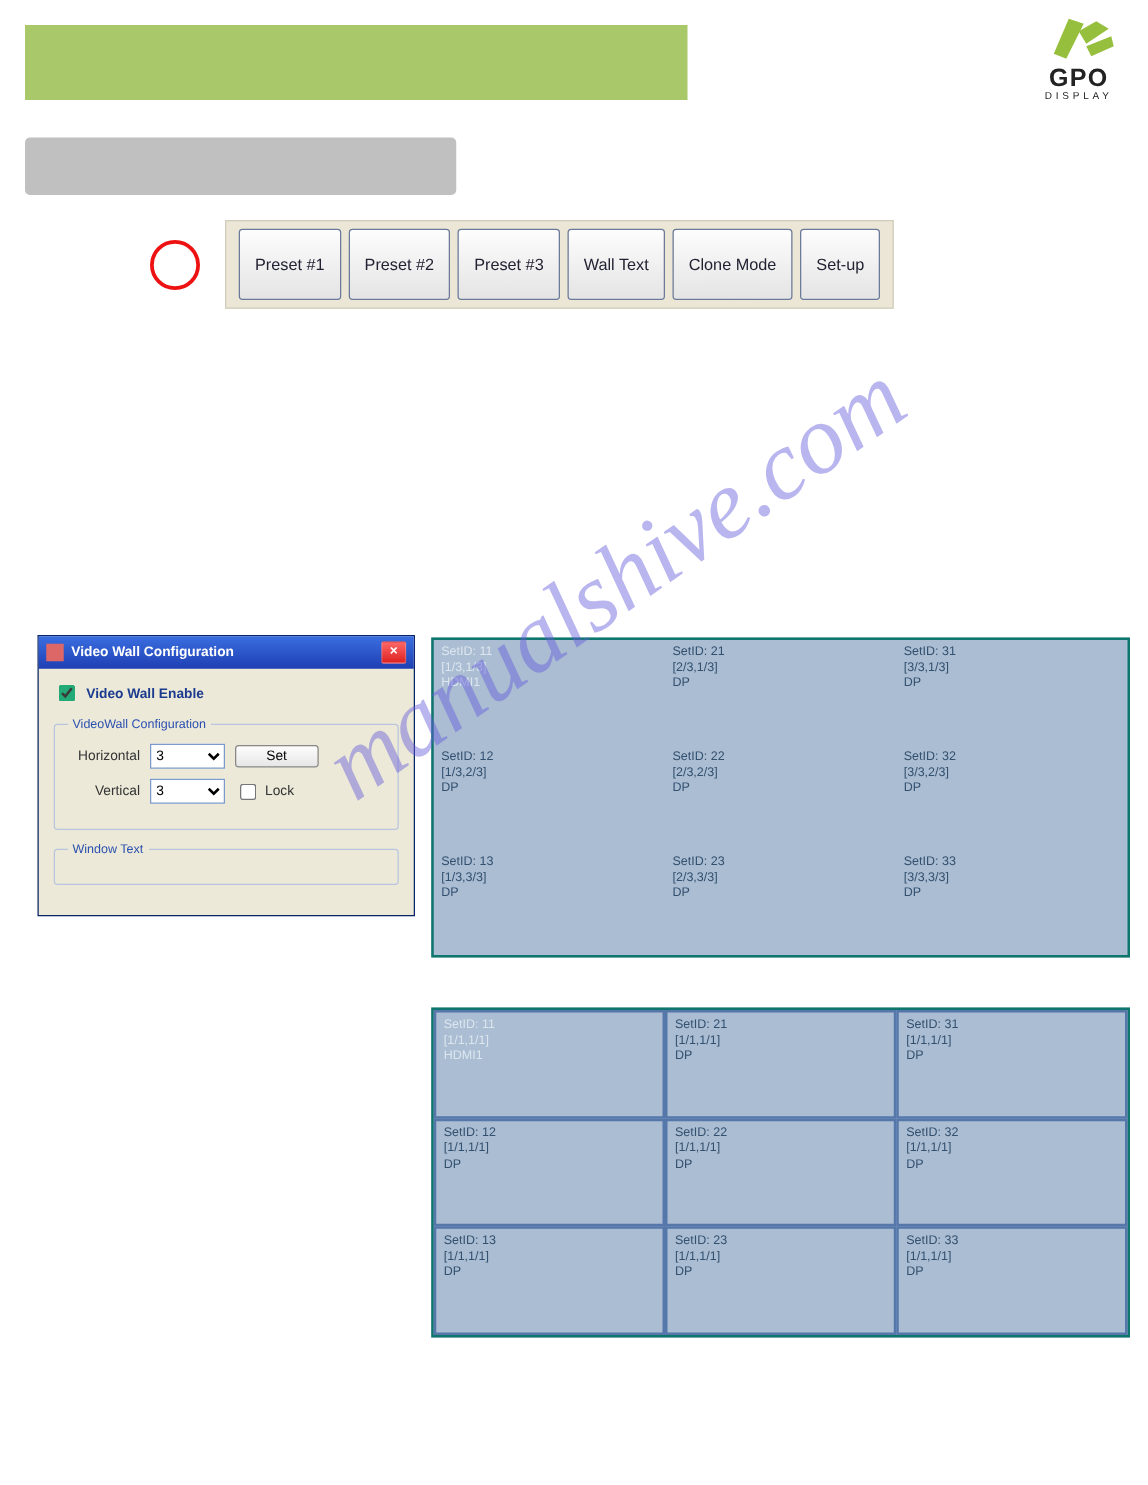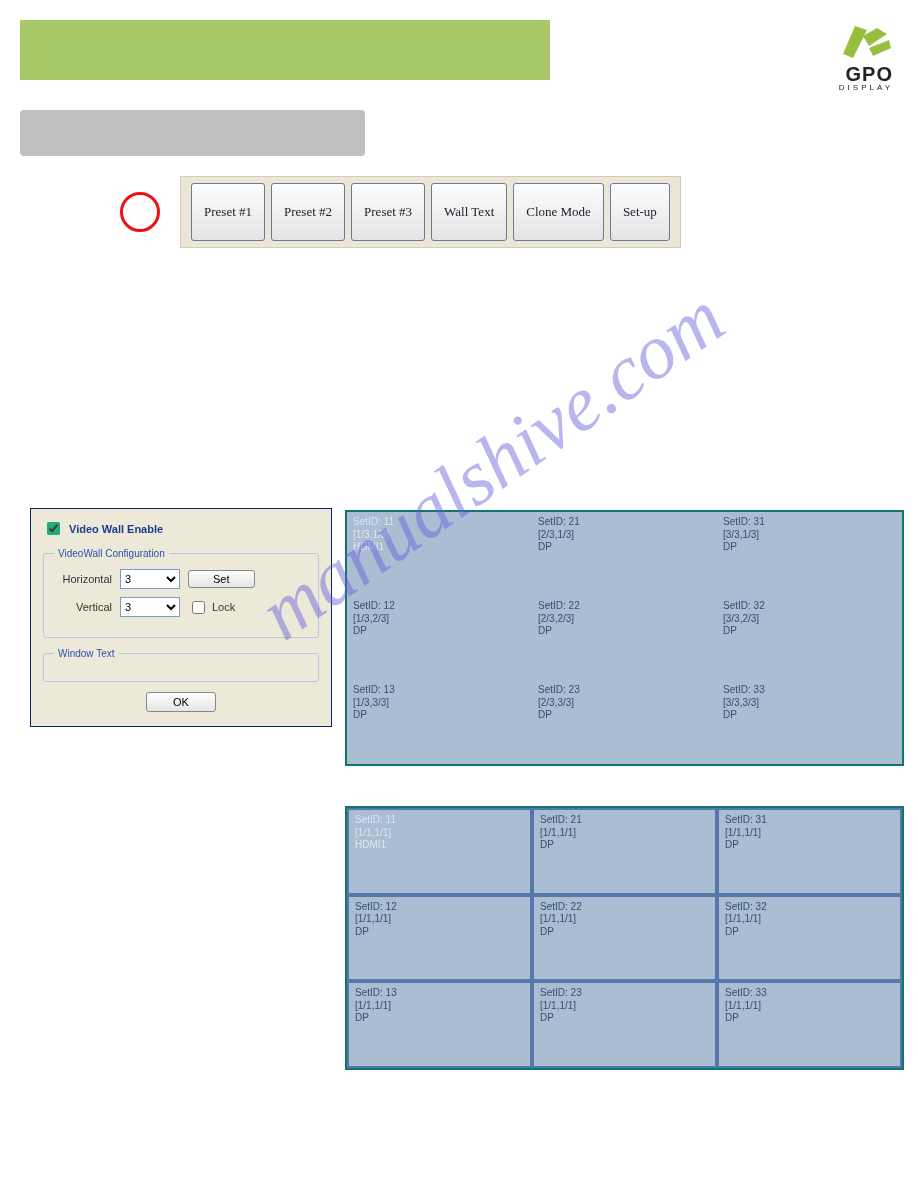--- a/index.html
+++ b/index.html
@@ -15,23 +15,23 @@
     min-height: 1188px;
   }
   .header-bar {
     background: #a9c86a;
     width: 530px;
     height: 60px;
     margin-bottom: 30px;
   }
   .logo {
     position: absolute;
-    top: 26px;
+    top: 15px;
     right: 25px;
-    text-align: right;
+    text-align: center;
   }
   .logo svg { display:block; }
   .logo-txt-main { font-size: 20px; font-weight: bold; color:#222; letter-spacing:1px; line-height:1;}
   .logo-txt-sub { font-size: 8px; color:#222; letter-spacing:3px; line-height:1;}
   .gray-bar {
     background: #c0c0c0;
     width: 345px;
     height: 46px;
     border-radius: 4px;
     margin-bottom: 20px;
@@ -56,21 +56,21 @@
     border: 1px solid #d0cbbb;
   }
   .toolbar button {
     background: linear-gradient(#fdfdfd, #e4e4e4);
     border: 1px solid #6a7a9a;
     border-radius: 3px;
     color: #223;
     font-size: 13px;
     padding: 20px 12px;
     cursor: pointer;
-    font-family: Liberation Serif, serif;
+    font-family: Liberation Sans, sans-serif;
   }
   .watermark {
     position: absolute;
     top: 420px;
     left: 220px;
     transform: rotate(-35deg);
     font-size: 78px;
     color: rgba(100, 90, 220, 0.45);
     font-family: Georgia, serif;
     font-style: italic;
@@ -182,20 +182,27 @@
     <button>Preset #3</button>
     <button>Wall Text</button>
     <button>Clone Mode</button>
     <button>Set-up</button>
   </div>
 </div>
 
 <div class="watermark">manualshive.com</div>
 
 <div class="dialog">
+  <div class="titlebar">
+    <span class="titlebar-left">
+      <span class="icon-sq"></span>
+      <span>Video Wall Configuration</span>
+    </span>
+    <span class="close-btn">×</span>
+  </div>
   <div class="dlg-body">
     <label class="enable-row">
       <input type="checkbox" checked="" style="">
       <span>Video Wall Enable</span>
     </label>
 
     <fieldset>
       <legend>VideoWall Configuration</legend>
       <div class="cfg-row">
         <label>Horizontal</label>
@@ -213,23 +220,20 @@
           <input type="checkbox" style="">
           <span>Lock</span>
         </label>
       </div>
     </fieldset>
 
     <fieldset>
       <legend>Window Text</legend>
     </fieldset>
 
-    <div class="ok-row">
-      <button class="ok-btn">OK</button>
-    </div>
   </div>
 </div>
 
 <div class="wallgrid merged" id="grid-merged">
     <div class="cell first">
       <span class="sid">SetID: 11</span>
       <span class="coord">[1/3,1/3]</span>
       <span class="src">HDMI1</span>
     </div>
     <div class="cell">

